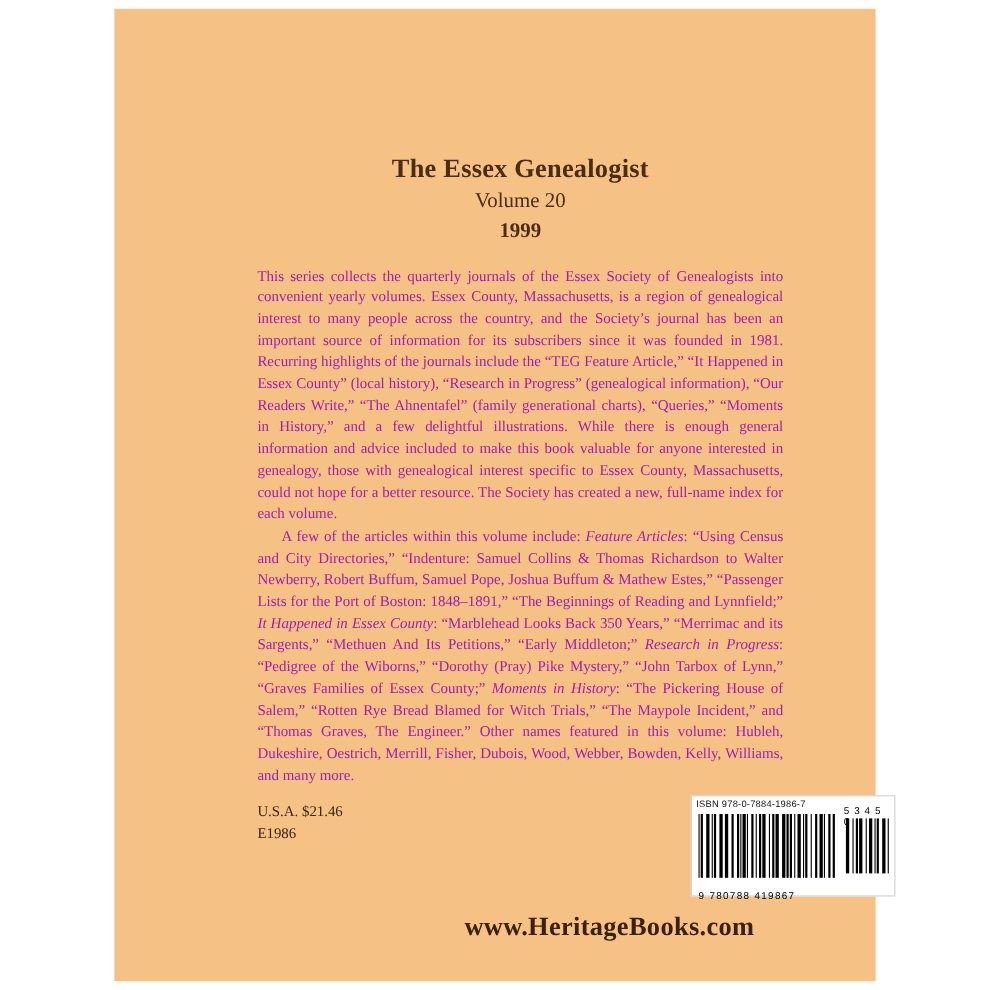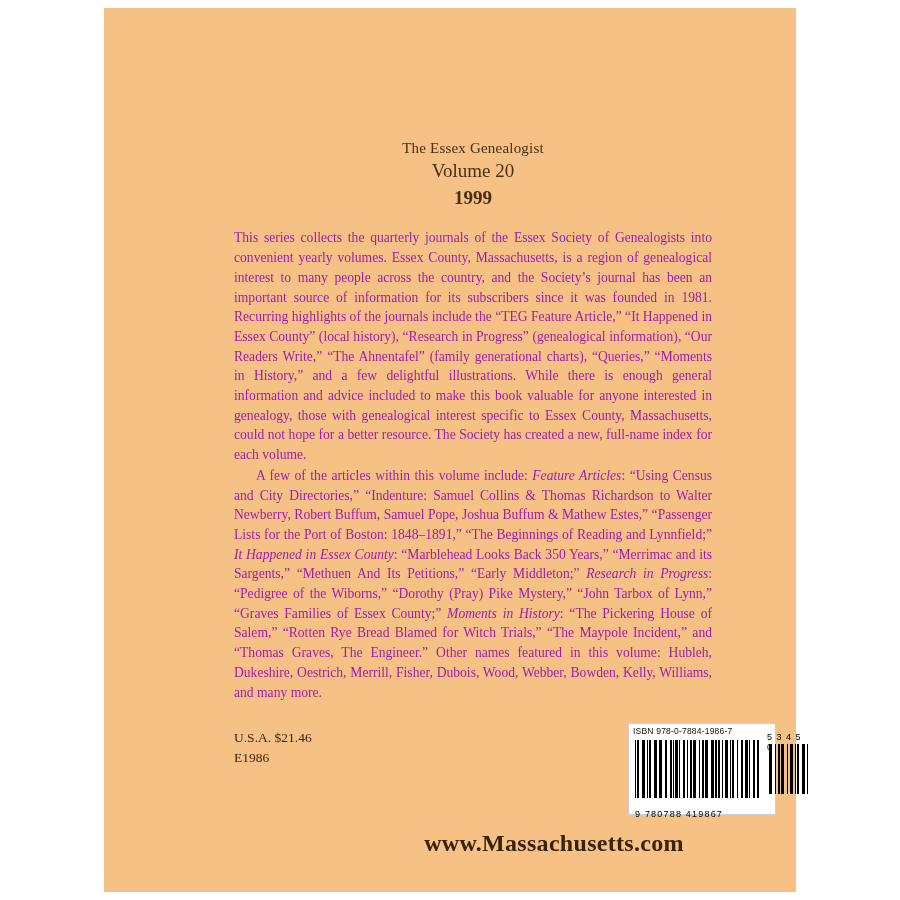--- a/index.html
+++ b/index.html
@@ -32,22 +32,22 @@
     position: absolute;
     left: 130px;
     top: 130px;
     width: 478px;
   }
   .title-block {
     text-align: center;
     color: #4a2d14;
   }
   .book-title {
-    font-size: 15px;
-    font-weight: normal;
+    font-size: 24px;
+    font-weight: bold;
     letter-spacing: 0.2px;
     line-height: 1.35;
   }
   .book-volume {
     font-size: 19px;
     font-weight: normal;
     line-height: 1.35;
   }
   .book-year {
     font-size: 19px;
@@ -91,21 +91,21 @@
     left: 0;
     top: 5px;
     color: #3d2410;
     font-size: 13.5px;
     line-height: 1.45;
   }
   .barcode-wrap {
     position: absolute;
     left: 394px;
     top: 0;
-    width: 148px;
+    width: 186px;
     height: 92px;
     background: #ffffff;
     border: 1px solid #cfcfcf;
     box-sizing: border-box;
   }
   .isbn-text {
     position: absolute;
     left: 4px;
     top: 2px;
     font-family: "Liberation Sans", sans-serif;
@@ -238,15 +238,15 @@
             <div class="bar" style="left: 26px; width: 1px;"></div>
             <div class="bar" style="left: 28px; width: 2px;"></div>
             <div class="bar" style="left: 33px; width: 3px;"></div>
             <div class="bar" style="left: 38px; width: 1px;"></div>
           </div>
         <div class="ean-digits">9 780788 419867</div>
         <div class="addon-digits">5 3 4 5 0</div>
       </div>
     </div>
 
-    <div class="website">www.Massachusetts.com</div>
+    <div class="website">www.HeritageBooks.com</div>
   </div>
 </div>
 
 </body></html>

